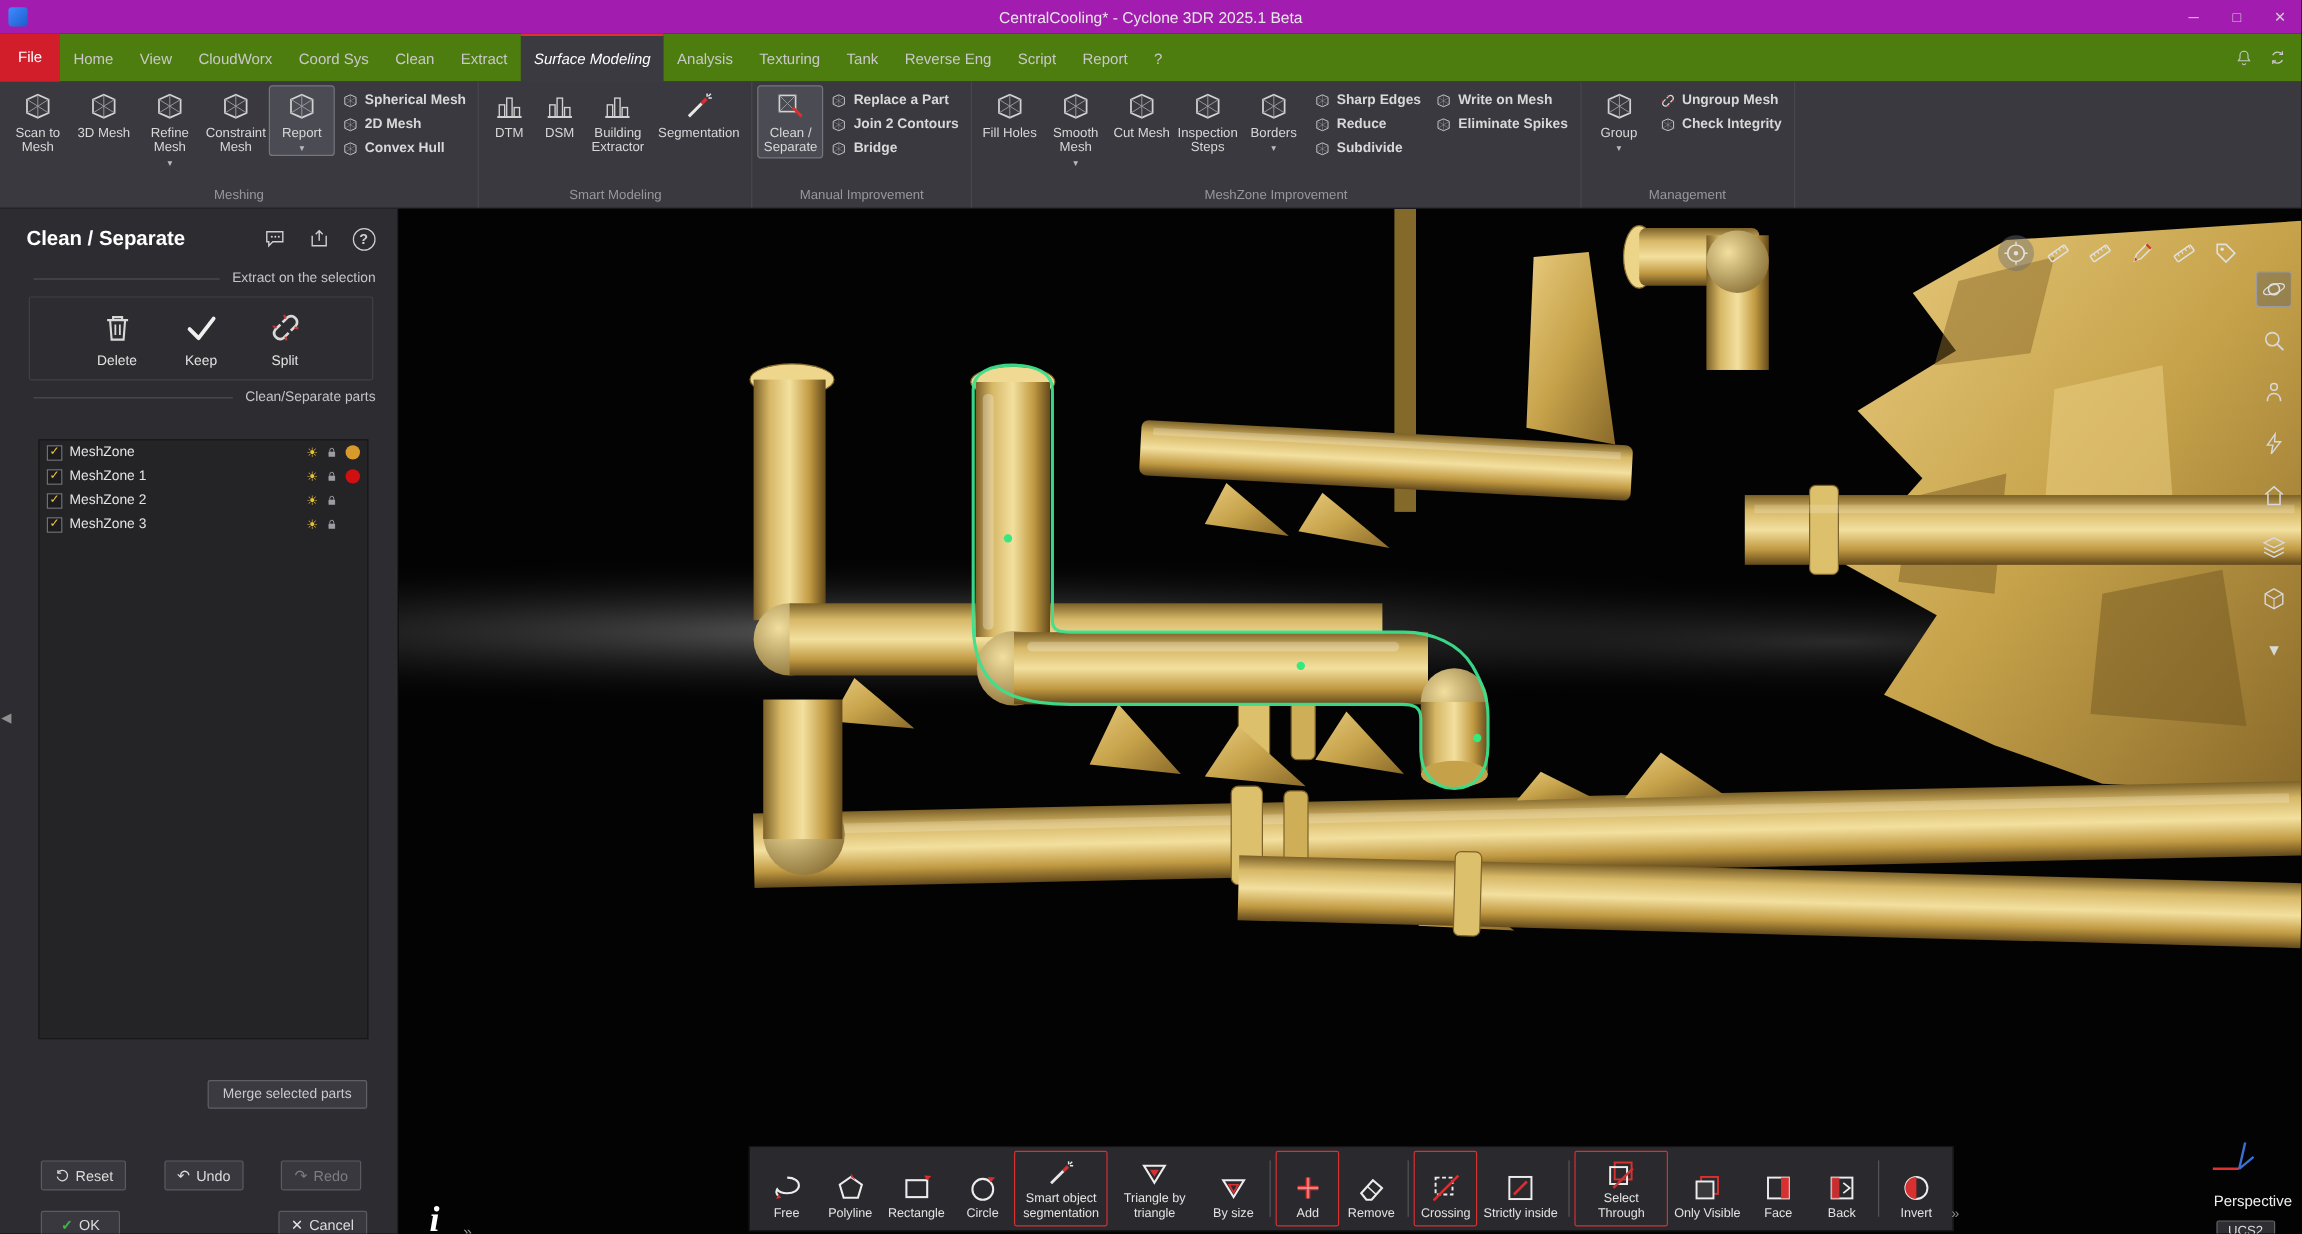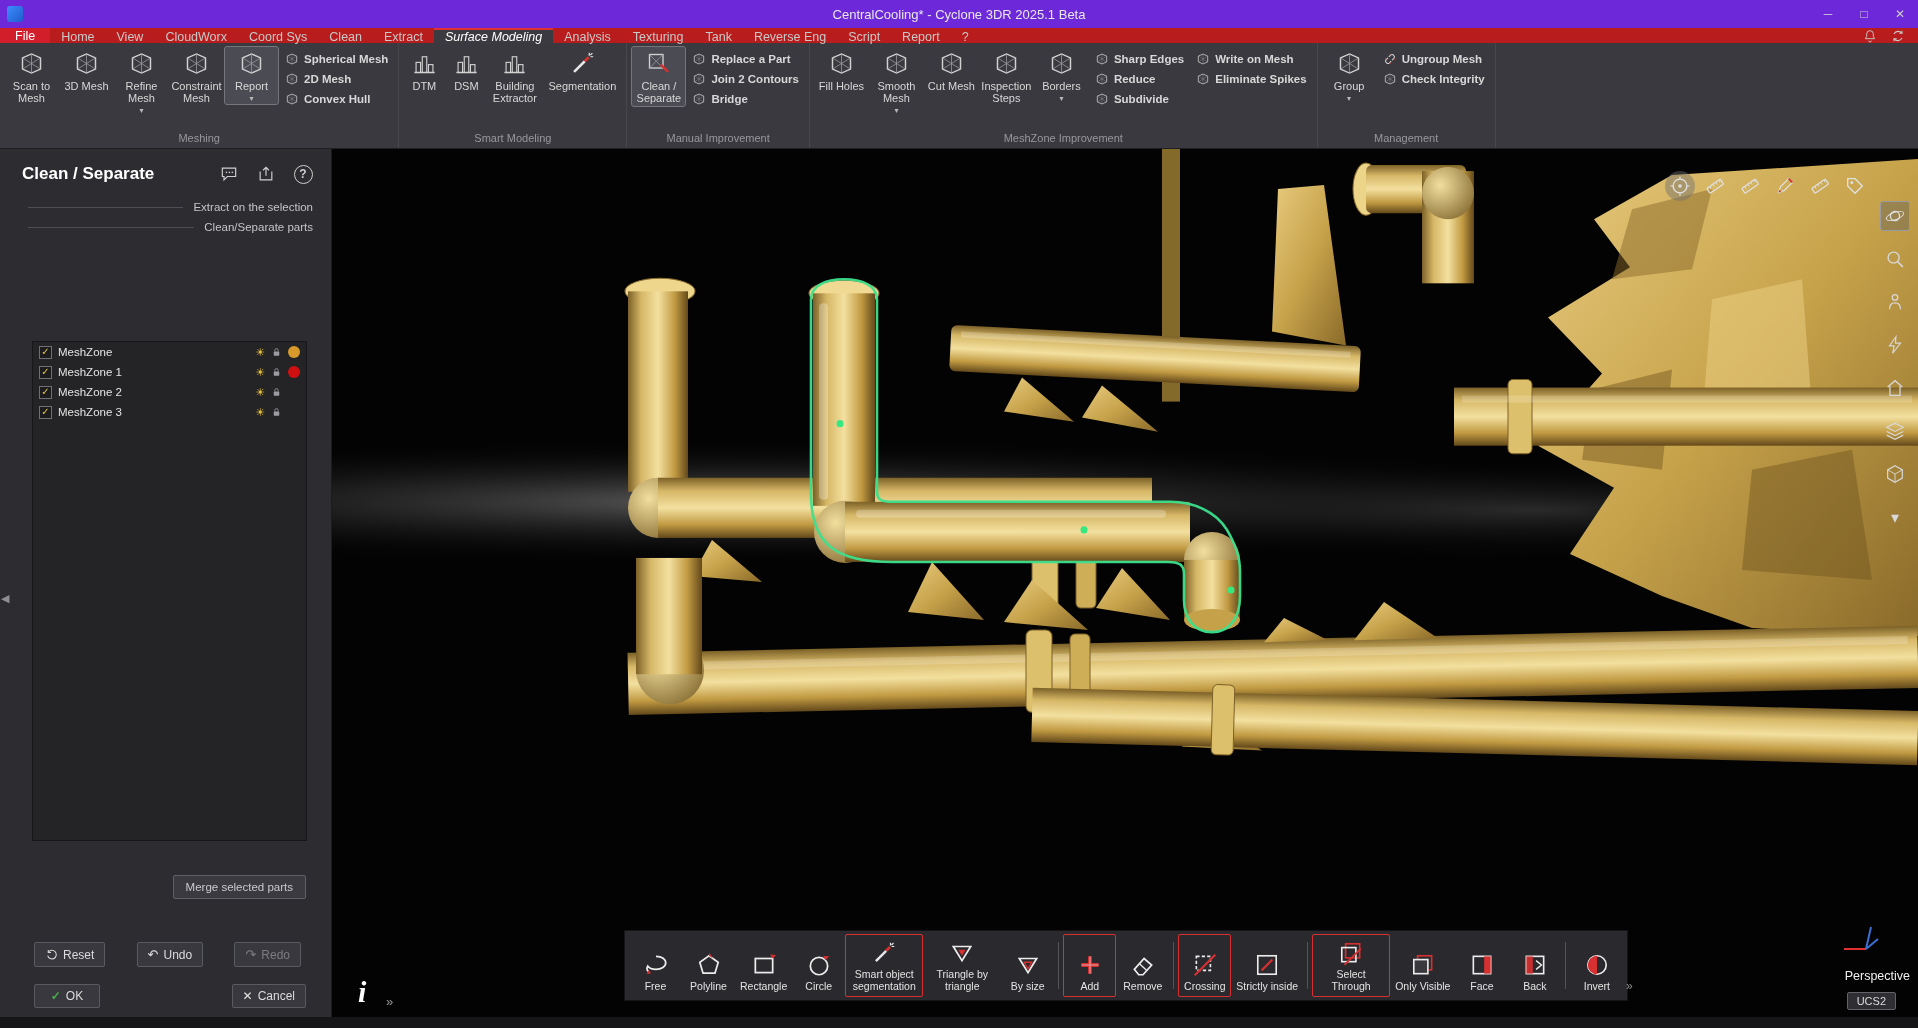--- a/index.html
+++ b/index.html
@@ -1,29 +1,29 @@
 <!DOCTYPE html>
 <html><head>
 <meta charset="utf-8">
 <style>
   * { box-sizing:border-box; margin:0; padding:0; }
   html,body { width:1918px; height:1028px; }
   body { overflow:hidden; background:#161618; font-family:"Liberation Sans",sans-serif; color:#ddd; position:relative; }
   svg { display:block; }
 
   
-  .titlebar { height:28px; background:#6d28d9; display:flex; align-items:center; position:relative; }
+  .titlebar { height:28px; background:#a21caf; display:flex; align-items:center; position:relative; }
   .appicon { width:16px; height:16px; margin-left:7px; border-radius:3px;
              background:linear-gradient(135deg,#3f8cff,#1d5ccc); flex:0 0 auto; }
   .tb-title { position:absolute; left:0; right:0; text-align:center; font-size:13px; color:#e8e8e8; pointer-events:none; }
   .wctrls { margin-left:auto; display:flex; z-index:2; }
   .wbtn { width:36px; height:28px; display:flex; align-items:center; justify-content:center; color:#cfcfcf; font-size:12px; }
 
   
-  .tabrow { height:15px; background:#b91c1c; display:flex; align-items:stretch; }
+  .tabrow { height:40px; background:#4d7c0f; display:flex; align-items:stretch; }
   .tab { padding:0 11px; display:flex; align-items:center; font-size:12.5px; color:#c9c9c9; border-top:2px solid transparent; }
   .tab.file { background:#d21e2b; color:#fff; padding:0 15px; border-top:none; }
   .tab.active { background:#3a3a40; border-top:2px solid #e03131; color:#fff;font-style:italic; }
   .tabicons { margin-left:auto; display:flex; align-items:center; gap:12px; padding-right:12px; }
   .tabicons svg { width:16px; height:16px; }
 
   
   .ribbon { height:106px; background:#39393f; display:flex; border-bottom:1px solid #1f1f22; }
   .rgroup { display:flex; flex-direction:column; border-right:1px solid #47474d; padding:3px 4px 0; }
   .rfill { flex:1; }
@@ -563,20 +563,40 @@
       <div class="picon">
           <span class="helpc">?</span>
         </div>
     </div>
 
     <div class="psec">
       <div class="line"></div>
       <span>Extract on the selection</span>
     </div>
 
+    <div class="actionsbox">
+      <div class="act">
+        <svg>
+            <use href="#i-trash"></use>
+          </svg>
+        <span>Delete</span>
+      </div>
+      <div class="act">
+        <svg>
+            <use href="#i-check"></use>
+          </svg>
+        <span>Keep</span>
+      </div>
+      <div class="act">
+        <svg>
+            <use href="#i-split"></use>
+          </svg>
+        <span>Split</span>
+      </div>
+    </div>
 
     <div class="psec">
       <div class="line"></div>
       <span>Clean/Separate parts</span>
     </div>
 
     <div class="partslist">
       <div class="prow">
         <span class="cb">✓</span>
         <span class="pname">MeshZone</span>

